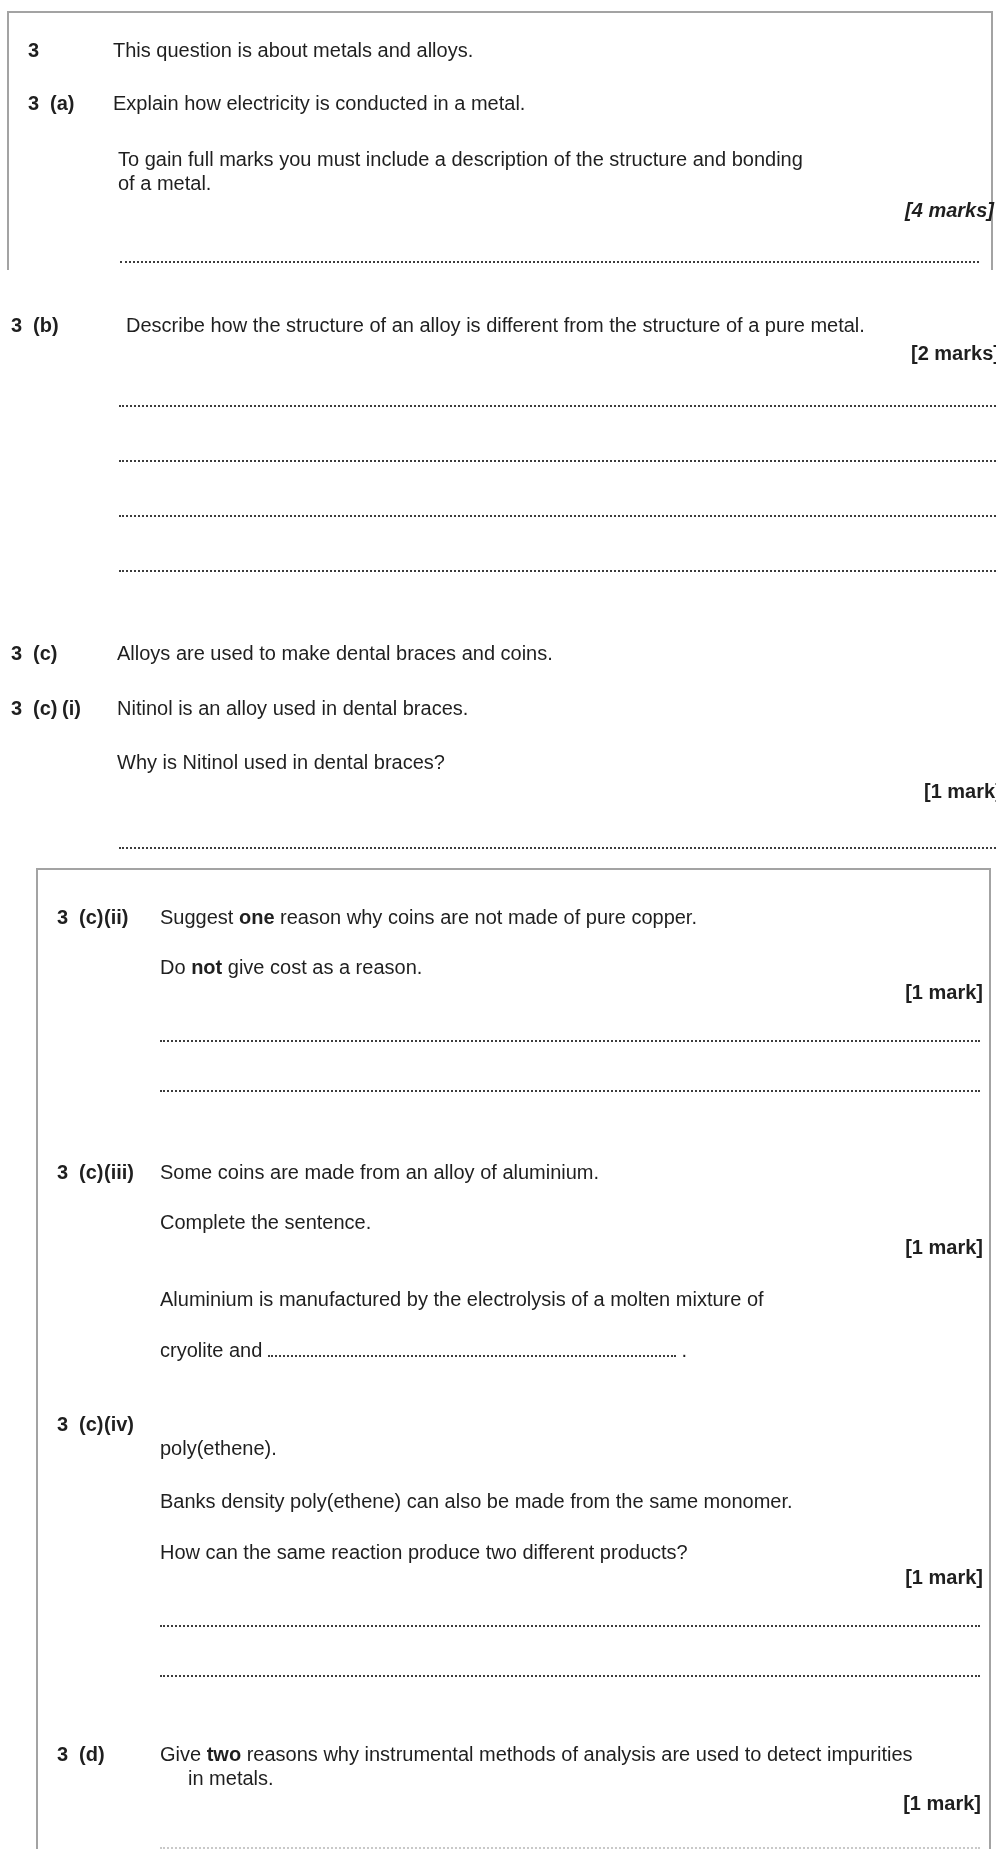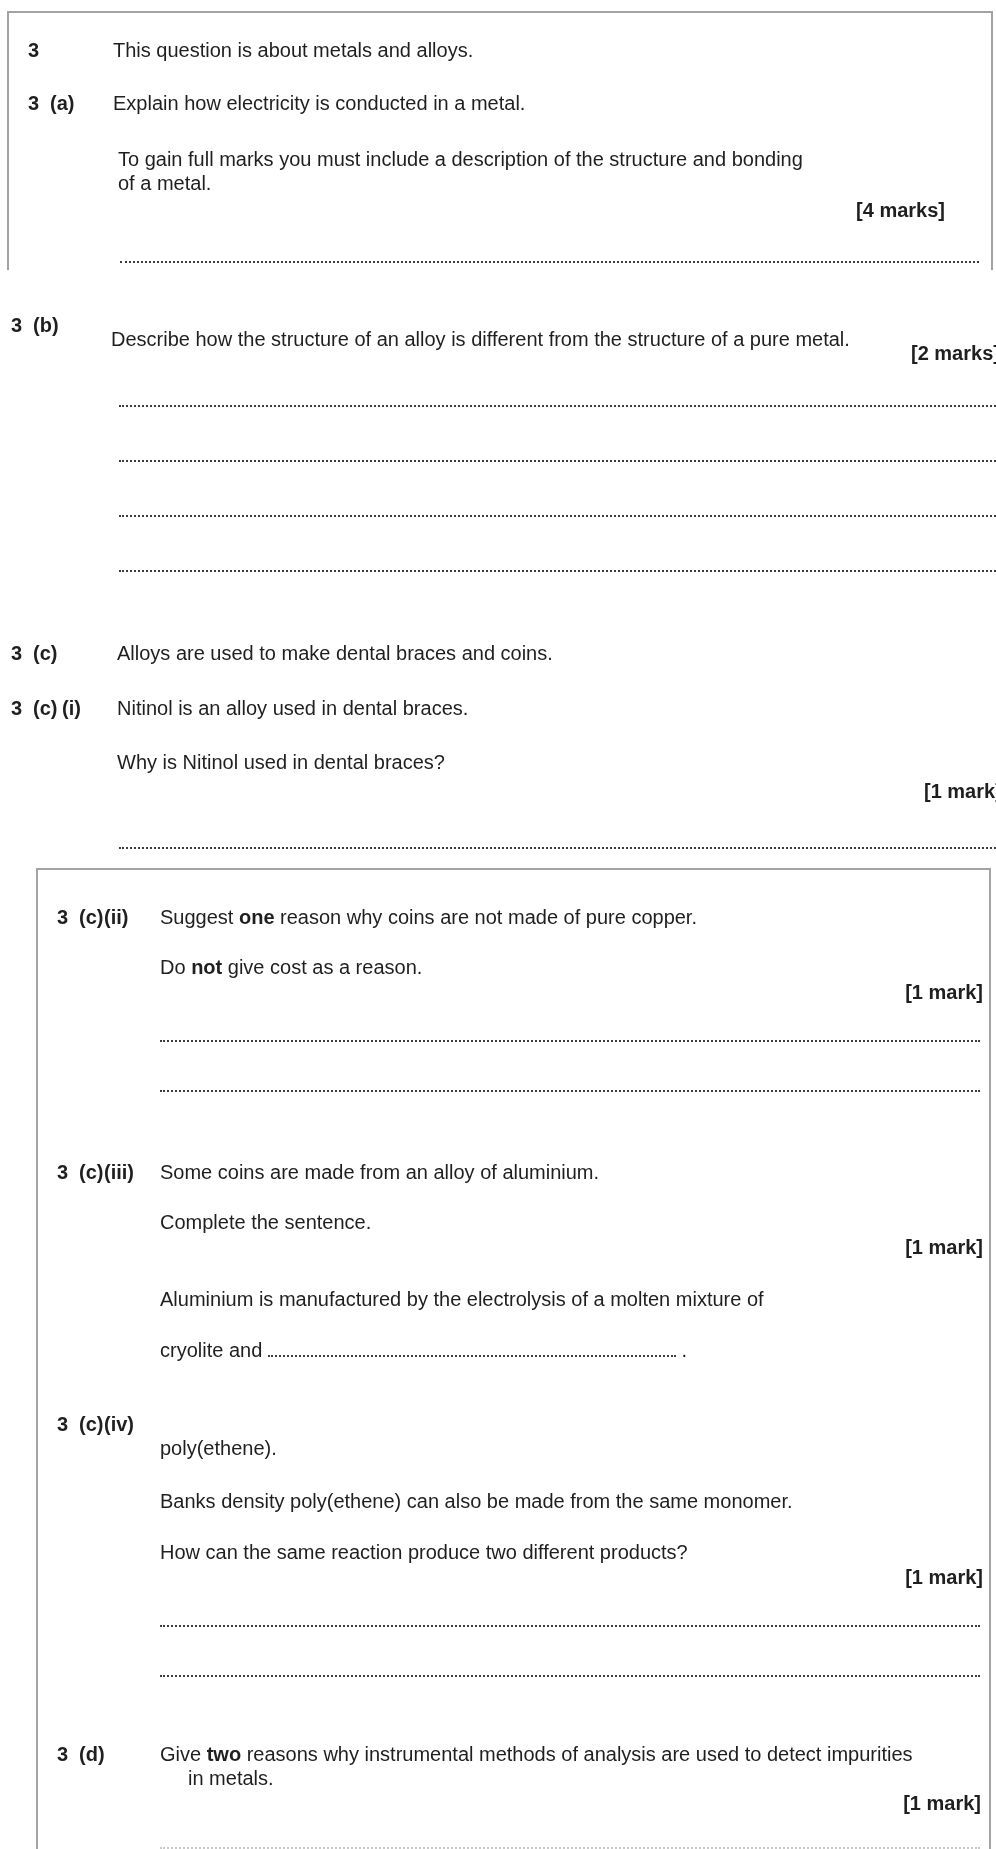--- a/index.html
+++ b/index.html
@@ -48,27 +48,27 @@
   <span class="abs b" style="left:28px;top:38px;">3</span>
   <span class="abs" style="left:113px;top:38px;">This question is about metals and alloys.</span>
 
   <span class="abs b" style="left:28px;top:91px;">3</span>
   <span class="abs b" style="left:50px;top:91px;">(a)</span>
   <span class="abs" style="left:118px;top:147px;">To gain full marks you must include a description of the structure and bonding</span>
 
   <span class="abs" style="left:113px;top:91px;">Explain how electricity is conducted in a metal.</span>
   <span class="abs" style="left:118px;top:171px;">of a metal.</span>
 
-  <span class="marks-right" style="left:745px;top:198px;">[4 marks]</span>
+  <span class="marks-right" style="left:794px;top:198px;font-style:italic;">[4 marks]</span>
 
   <div class="answer-line" style="left:120px;top:261px;width:859px;"></div>
 
   <span class="abs b" style="left:11px;top:313px;">3</span>
   <span class="abs b" style="left:33px;top:313px;">(b)</span>
-  <span class="abs" style="left:111px;top:313px;margin-top:14px;">Describe how the structure of an alloy is different from the structure of a pure metal.</span>
+  <span class="abs" style="left:126px;top:313px;">Describe how the structure of an alloy is different from the structure of a pure metal.</span>
   <span class="abs marks" style="left:911px;top:341px;">[2 marks]</span>
 
   <div class="answer-line" style="left:119px;top:405px;width:877px;"></div>
   <div class="answer-line" style="left:119px;top:460px;width:877px;"></div>
   <div class="answer-line" style="left:119px;top:515px;width:877px;"></div>
   <div class="answer-line" style="left:119px;top:570px;width:877px;"></div>
 
   <span class="abs b" style="left:11px;top:641px;">3</span>
   <span class="abs b" style="left:33px;top:641px;">(c)</span>
   <span class="abs" style="left:117px;top:641px;">Alloys are used to make dental braces and coins.</span>

